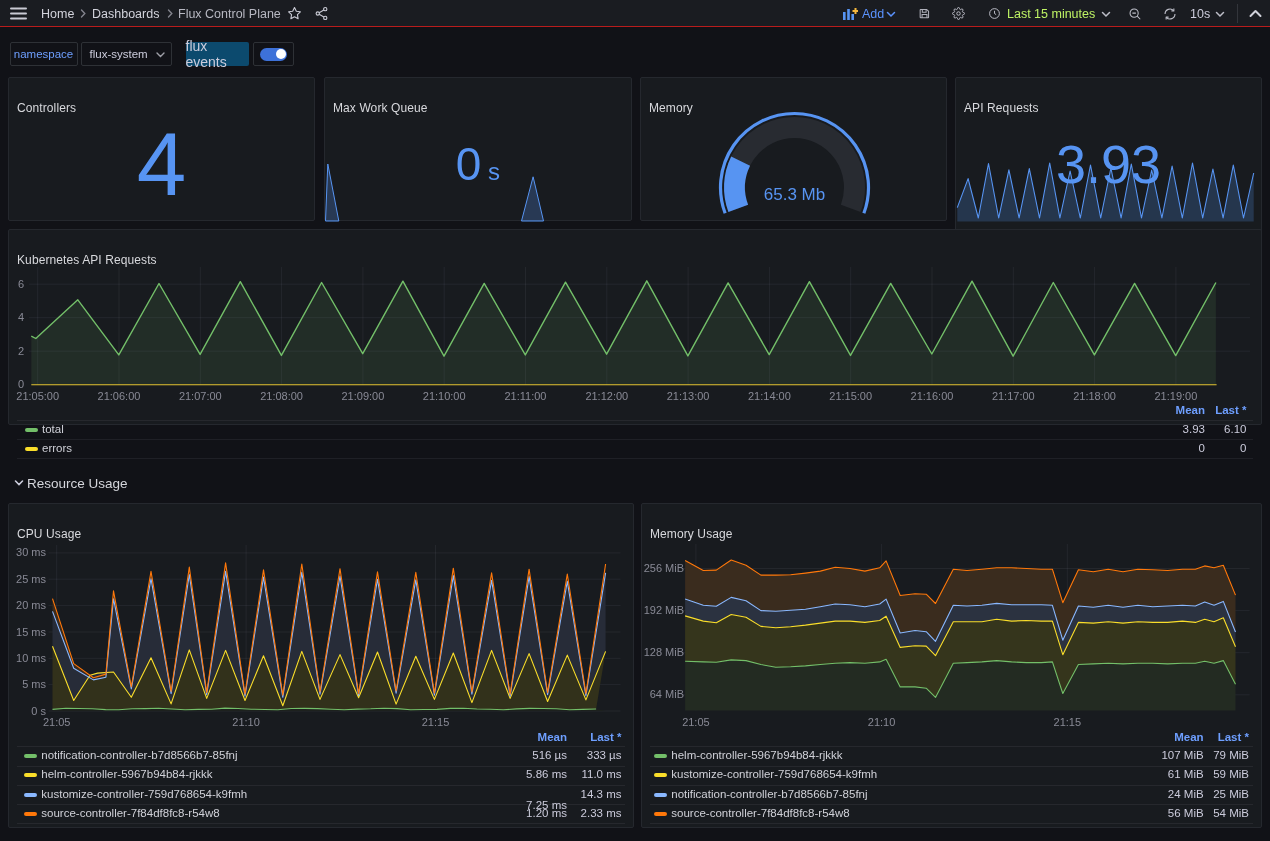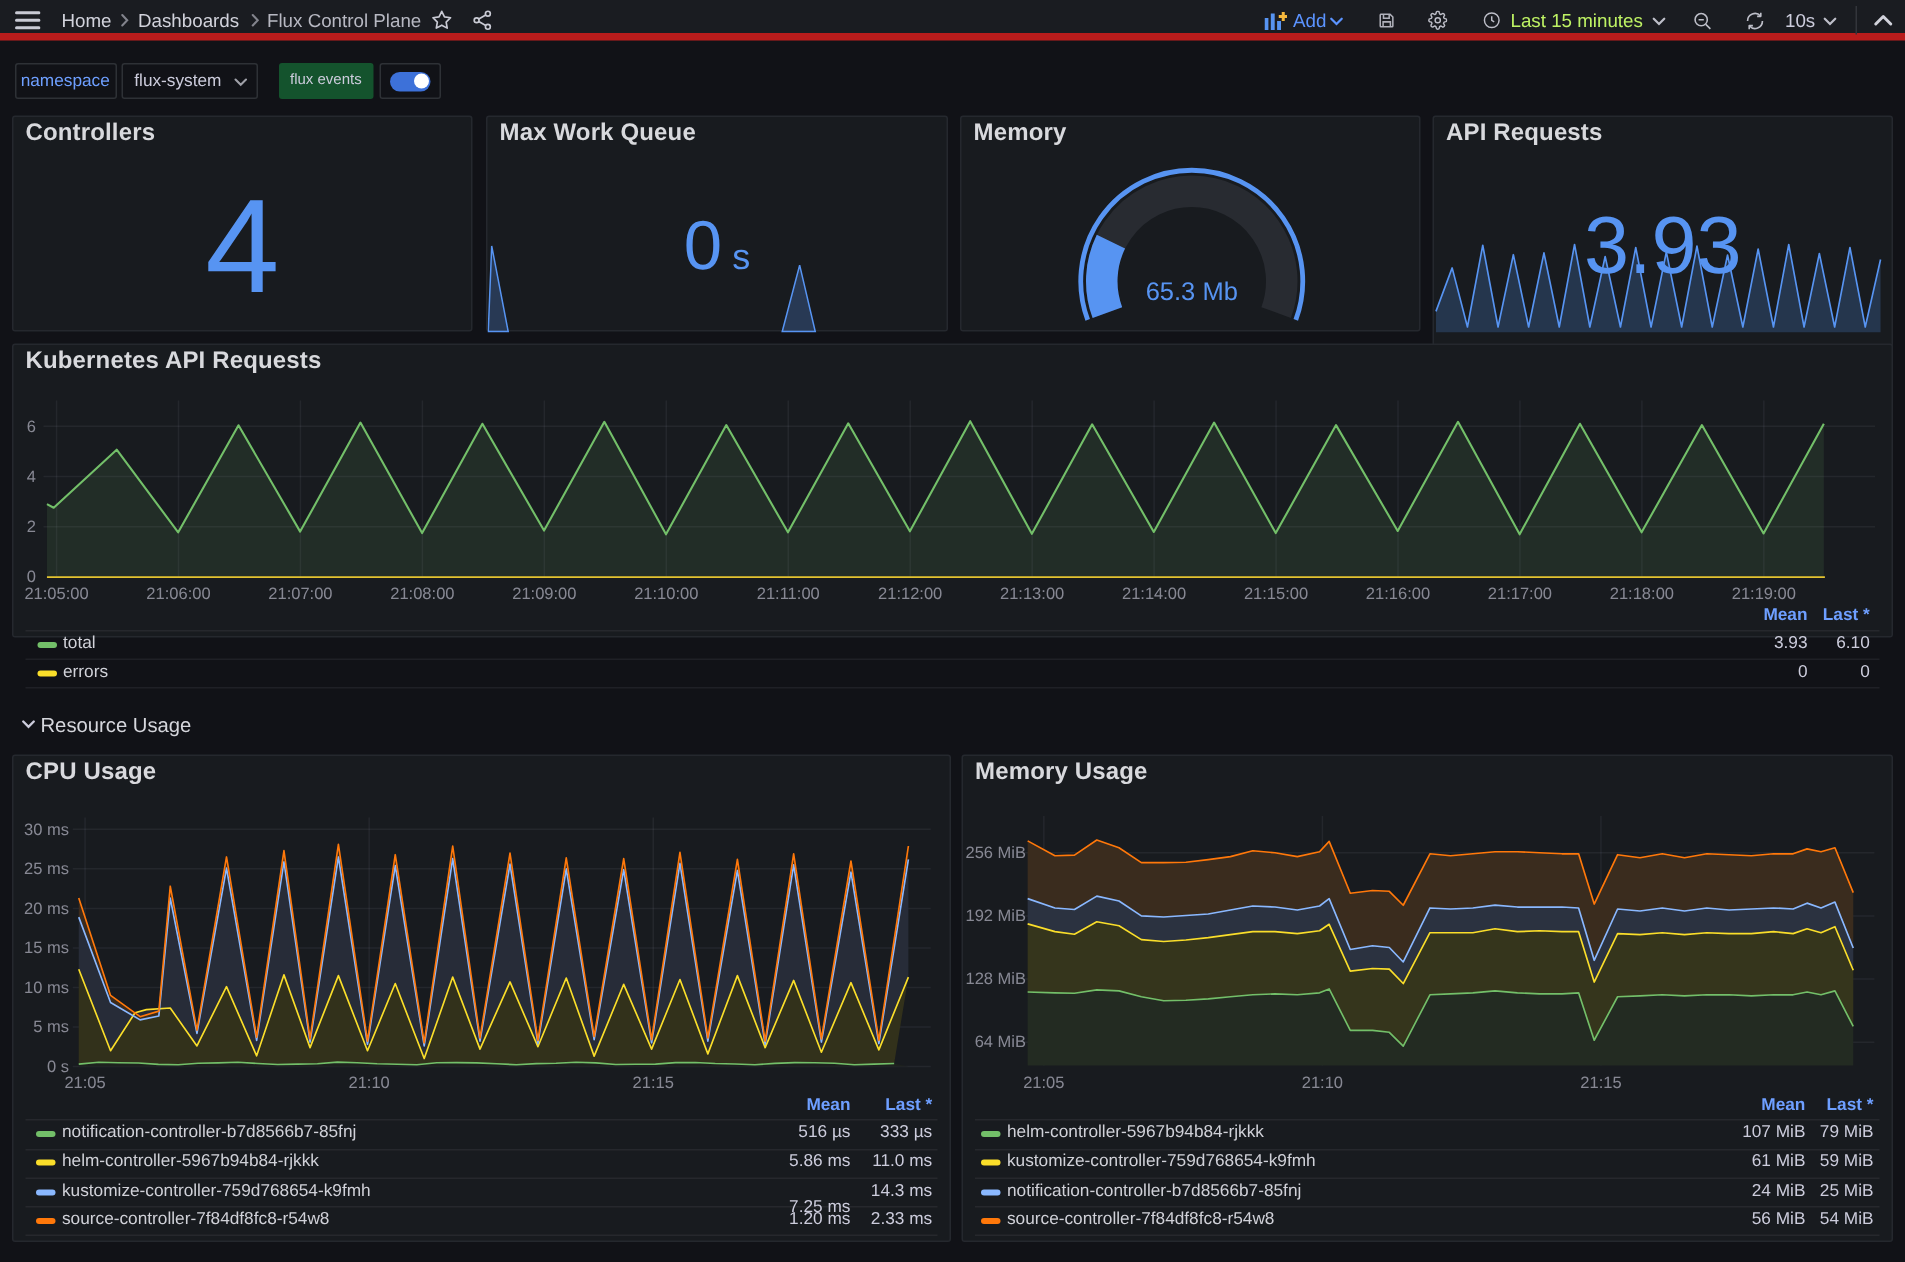--- a/index.html
+++ b/index.html
@@ -1,19 +1,19 @@
 <!DOCTYPE html>
 <html><head><meta charset="utf-8"><title>Flux Control Plane</title>
 <style>
 * { margin:0; padding:0; box-sizing:border-box; }
 html,body { width:1270px; height:841px; background:#111217; font-family:"Liberation Sans",sans-serif; overflow:hidden; }
-.topbar { position:absolute; left:0; top:0; width:1270px; height:27px; background:#1a1c21; border-bottom:5px solid #b91c1c; }
+.topbar { position:absolute; left:0; top:0; width:1270px; height:27px; background:#1a1c21; border-bottom:1px solid #b91c1c; }
 .tb-item { position:absolute; top:0; height:27px; display:flex; align-items:center; color:rgba(204,204,220,0.85); font-size:12.5px; }
 .panel { position:absolute; background:#181b1f; border:1px solid #25282e; border-radius:2px; }
-.ptitle { position:absolute; left:8px; top:0; height:22px; display:flex; align-items:center; color:#d8d9dd; font-size:16px; font-weight:700; letter-spacing:0.1px; }
+.ptitle { position:absolute; left:8px; top:19px; height:22px; display:flex; align-items:center; color:#d8d9dd; font-size:12px; font-weight:400; letter-spacing:0.1px; }
 .axlab { font-size:11px; fill:rgba(204,204,220,0.62); font-family:"Liberation Sans",sans-serif; }
 .lg-head { position:absolute; font-size:11.5px; font-weight:bold; color:#6E9FFF; }
 .lg-sw { position:absolute; width:12.5px; height:4px; border-radius:2px; }
 .lg-lab { position:absolute; font-size:11.5px; color:#d0d1d8; white-space:nowrap; }
 .lg-val { position:absolute; font-size:11.5px; color:#ccccdc; }
 .bigstat { position:absolute; color:#5794F2; font-weight:500; text-align:center; }
 </style></head>
 <body>
 
 <div class="topbar">
@@ -96,21 +96,21 @@
     </svg>
 </div>
 
 <div style="position:absolute;left:9.5px;top:41.5px;width:68px;height:24px;border:1px solid #2e3136;border-radius:2px;display:flex;align-items:center;justify-content:center;color:#6E9FFF;font-size:11.5px;font-weight:500">namespace</div>
 <div style="position:absolute;left:80.5px;top:41.5px;width:91px;height:24px;border:1px solid #2e3136;border-radius:2px;color:#ccccdc;font-size:11.5px">
   <span style="position:absolute;left:8px;top:5.5px">flux-system</span>
   <svg style="position:absolute;right:6px;top:9px" width="9" height="6" viewBox="0 0 9 6">
       <path d="M1 1 L4.5 4.5 L8 1" stroke="#9fa0a8" stroke-width="1.4" fill="none" stroke-linecap="round"></path>
     </svg>
 </div>
-<div style="position:absolute;left:185.5px;top:41.5px;width:63.5px;height:24px;background:#14532d;border-radius:2px;display:flex;align-items:center;justify-content:center;color:#ccccdc;font-size:10px">flux events</div>
+<div style="position:absolute;left:185.5px;top:41.5px;width:63.5px;height:24px;background:#0c4a6e;border-radius:2px;display:flex;align-items:center;justify-content:center;color:#ccccdc;font-size:14px">flux events</div>
 <div style="position:absolute;left:252.5px;top:41.5px;width:41px;height:24px;border:1px solid #2e3136;border-radius:2px;">
   <div style="position:absolute;left:6px;top:5px;width:27px;height:13px;border-radius:7px;background:#3D71D9"></div>
   <div style="position:absolute;left:22px;top:6.5px;width:10px;height:10px;border-radius:50%;background:#ffffff"></div>
 </div>
 
 <div class="panel" style="left:8px;top:77px;width:307px;height:144px">
   <div class="ptitle">Controllers</div>
   <div class="bigstat" style="left:0;right:0;top:86px;font-size:89px;line-height:89px;transform:translateY(-50%)">4</div>
 </div>
 

